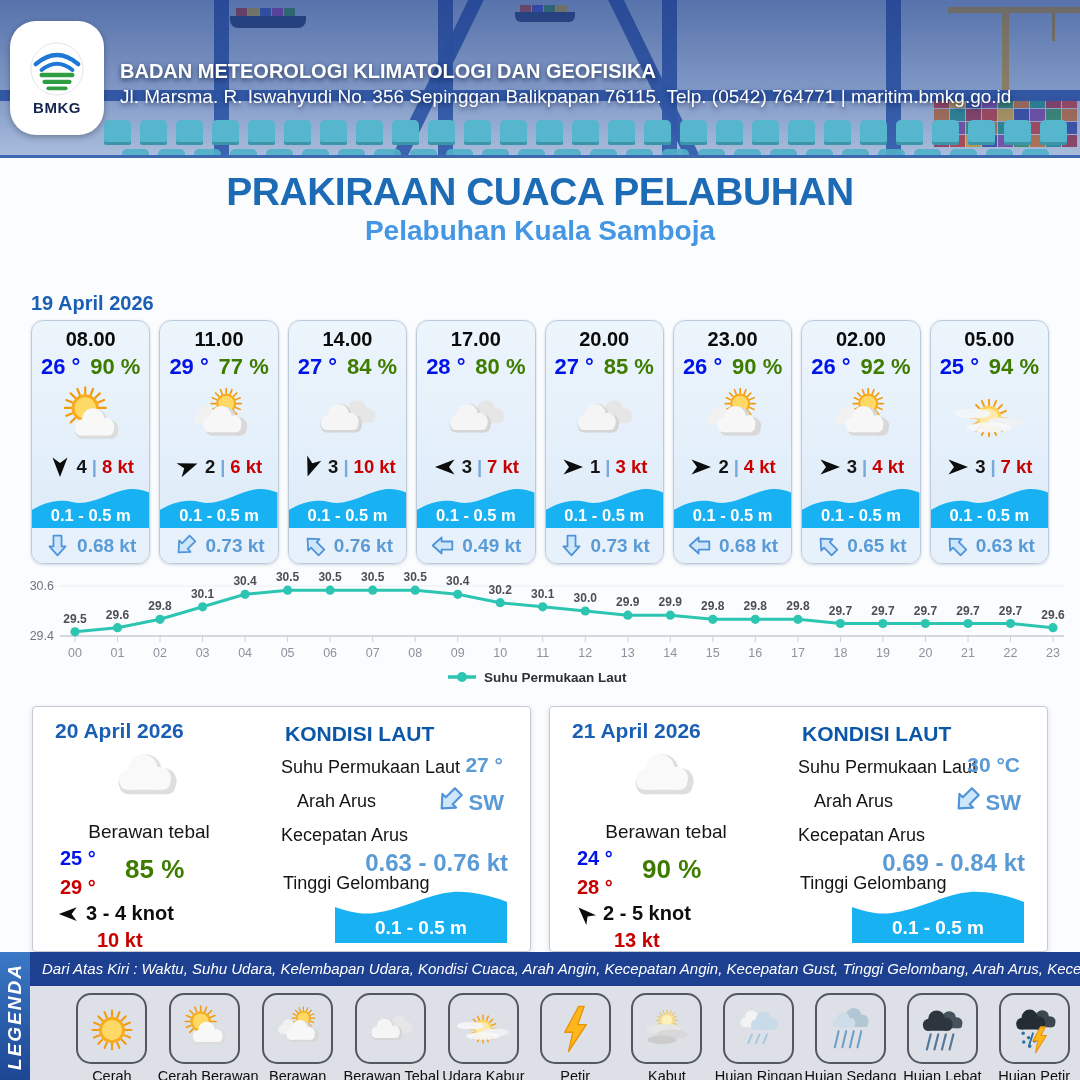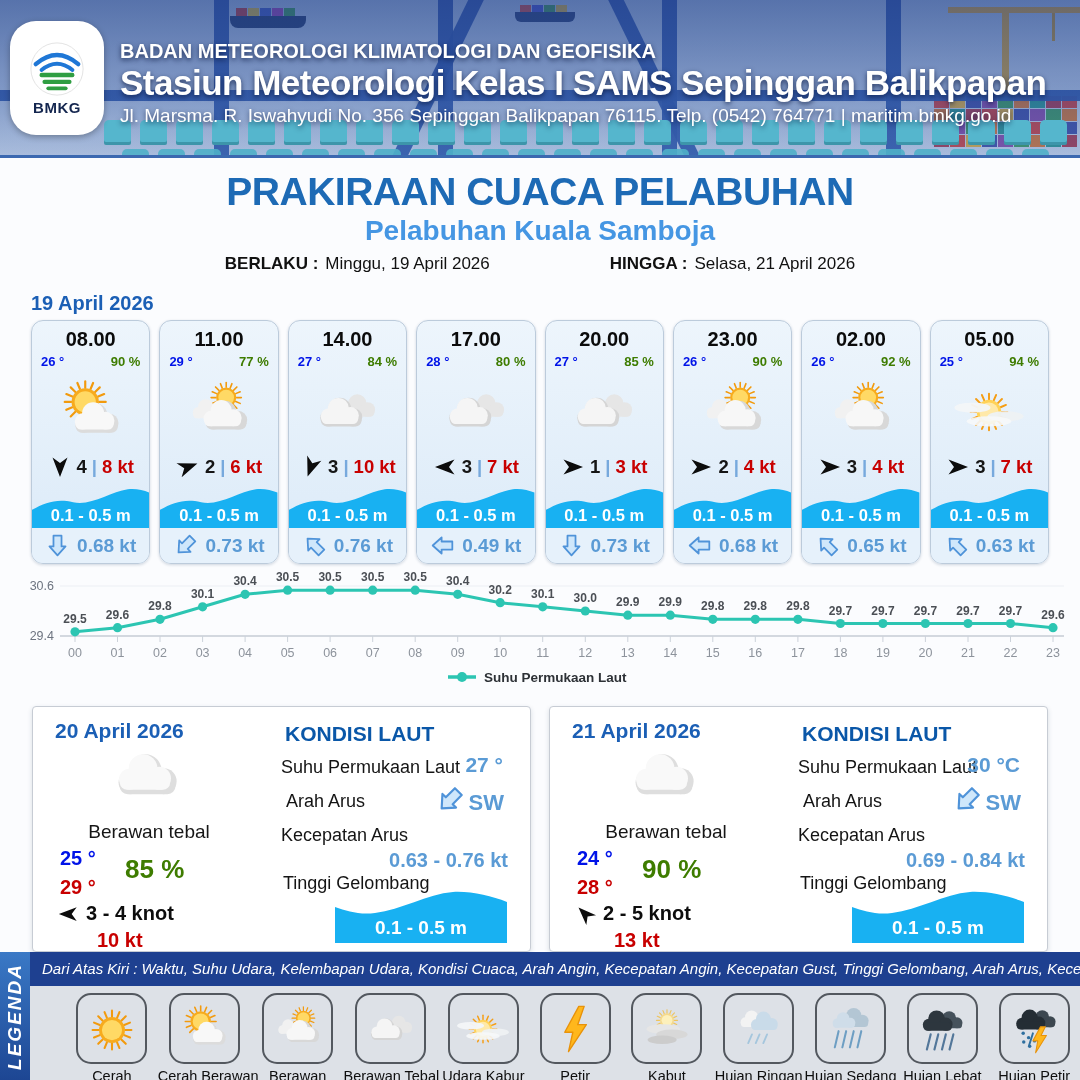--- a/index.html
+++ b/index.html
@@ -26,21 +26,21 @@
   .valid{display:flex;justify-content:center;gap:120px;font-size:17px;color:#111;}
   .valid b{margin-right:7px;}
 
   
   .hourly{padding:0 31px;flex:none;}
   .hdate{font-size:20px;font-weight:bold;color:var(--c-date,#1b5fb5);margin:2px 0 5px;}
   .hcards{display:flex;gap:9px;}
   .hcard{flex:1;height:242px;background:linear-gradient(180deg,#edf5fc,#dbeaf8);border:1px solid #bccbdb;
      border-radius:12px;overflow:hidden;display:flex;flex-direction:column;box-shadow:0 1px 3px rgba(30,60,100,.2);}
   .h-time{text-align:center;font-weight:bold;font-size:20px;color:#0b0b0b;margin-top:7px;}
-  .h-row{display:flex;justify-content:space-between;padding:3px 9px 0;font-size:13px;font-weight:bold;}
+  .h-row{display:flex;justify-content:space-between;padding:3px 9px 0;font-size:22px;font-weight:bold;}
   .h-temp{color:var(--c-temp,#0013e8);}
   .h-rh{color:var(--c-humidity,#3e7c00);}
   .h-icon{flex:1;display:flex;align-items:center;justify-content:center;}
   .h-wind{display:flex;align-items:center;justify-content:center;gap:5px;font-size:18.5px;font-weight:bold;margin-bottom:5px;color:#151515;}
   .h-wind svg{display:block;}
   .h-sep{color:#77a9dd;}
   .h-ws{color:var(--c-gust,#c80000);}
   .h-wave{position:relative;height:44px;flex:none;}
   .h-wave svg{position:absolute;inset:0;width:100%;height:100%;}
   .h-wave-text{position:absolute;left:0;right:0;bottom:3px;text-align:center;color:#fff;font-weight:bold;font-size:16.5px;}
@@ -64,25 +64,25 @@
   .d-date{left:22px;top:12px;font-size:21px;font-weight:bold;color:var(--c-date,#1b5fb5);}
   .d-ic{left:42px;top:28px;}
   .d-cond{left:0;top:114px;width:232px;text-align:center;font-size:19px;color:#161616;}
   .d-tmin{left:27px;top:140px;font-size:20px;font-weight:bold;color:var(--c-temp,#0013e8);}
   .d-rh{left:92px;top:147px;font-size:26px;font-weight:bold;color:var(--c-humidity,#3e7c00);}
   .d-tmax{left:27px;top:169px;font-size:20px;font-weight:bold;color:var(--c-gust,#c80000);}
   .d-wind{left:24px;top:195px;display:flex;align-items:center;gap:7px;font-size:20px;font-weight:bold;color:#0d0d0d;}
   .d-wind svg{display:block;}
   .d-gust{left:64px;top:222px;font-size:20px;font-weight:bold;color:var(--c-gust,#c80000);}
   .d-shead{left:252px;top:15px;font-size:21px;font-weight:bold;color:#0a57a8;}
-  .d-l1{left:248px;top:50px;}.d-l2{left:253px;top:84px;text-align:center;}.d-l3{left:248px;top:118px;}.d-l4{left:250px;top:166px;}
+  .d-l1{left:248px;top:50px;}.d-l2{left:264px;top:84px;text-align:center;}.d-l3{left:248px;top:118px;}.d-l4{left:250px;top:166px;}
   .d-l1,.d-l2,.d-l3,.d-l4{font-size:18px;color:#141414;}
   .d-v1{left:320px;top:46px;width:150px;text-align:right;font-size:21px;font-weight:bold;color:var(--c-current,#5b9bd5);}
   .d-v2{right:26px;top:78px;display:flex;align-items:center;gap:4px;font-size:22px;font-weight:bold;color:var(--c-current,#5b9bd5);}
-  .d-v3{left:250px;top:142px;width:225px;text-align:right;font-size:20px;font-weight:bold;color:var(--c-current,#5b9bd5);}
+  .d-v3{left:250px;top:142px;width:225px;text-align:right;font-size:24px;font-weight:bold;color:var(--c-current,#5b9bd5);}
   .d-wbox{left:302px;top:182px;width:172px;height:54px;}
   .d-wbox svg{position:absolute;inset:0;width:100%;height:100%;}
   .d-wtext{position:absolute;left:0;right:0;bottom:4px;text-align:center;color:#fff;font-size:19px;font-weight:bold;}
 
   
   .legend{margin-top:auto;position:relative;height:128px;flex:none;background:#dde1e7;}
   .lstrip{position:absolute;left:0;top:0;bottom:0;width:30px;display:flex;align-items:center;justify-content:center;
      background:linear-gradient(180deg,#3a79c6,#1d4693);}
   .lstrip span{writing-mode:vertical-rl;transform:rotate(180deg);color:#fff;font-weight:bold;font-style:italic;
      font-size:19px;letter-spacing:2px;}
@@ -221,33 +221,28 @@
           <path d="M8,25 Q30,6 52,25" fill="none" stroke="#1f77d6" stroke-width="4.5" stroke-linecap="round"></path>
           <path d="M14,31 Q30,18 46,31" fill="none" stroke="#1f77d6" stroke-width="4" stroke-linecap="round"></path>
           <rect x="12" y="34" width="36" height="4.5" rx="2" fill="#2f9e42"></rect>
           <rect x="15" y="41" width="30" height="4.5" rx="2" fill="#2f9e42"></rect>
           <rect x="19" y="48" width="22" height="4" rx="2" fill="#2f9e42"></rect>
         </svg>
         <div class="logo-txt">BMKG</div>
       </div>
       <div class="hdr-txt">
         <div class="agency">BADAN METEOROLOGI KLIMATOLOGI DAN GEOFISIKA</div>
-        <div class="station">Stasiun Meteorologi Kelas I SAMS Sepinggan Balikpapan</div>
         <div class="addr">Jl. Marsma. R. Iswahyudi No. 356 Sepinggan Balikpapan 76115. Telp. (0542) 764771 | maritim.bmkg.go.id</div>
       </div>
     </div>
   </header>
 
   <section class="banner">
     <h1 class="title">PRAKIRAAN CUACA PELABUHAN</h1>
     <h2 class="subtitle">Pelabuhan Kuala Samboja</h2>
-    <div class="valid">
-      <span><b>BERLAKU :</b><span>Minggu, 19 April 2026</span></span>
-      <span><b>HINGGA :</b><span>Selasa, 21 April 2026</span></span>
-    </div>
   </section>
 
   <section class="hourly">
     <div class="hdate">19 April 2026</div>
     <div class="hcards" id="hcards">
         <div class="hcard">
           <div class="h-time">08.00</div>
           <div class="h-row">
             <span class="h-temp">26 °</span>
             <span class="h-rh">90 %</span>

